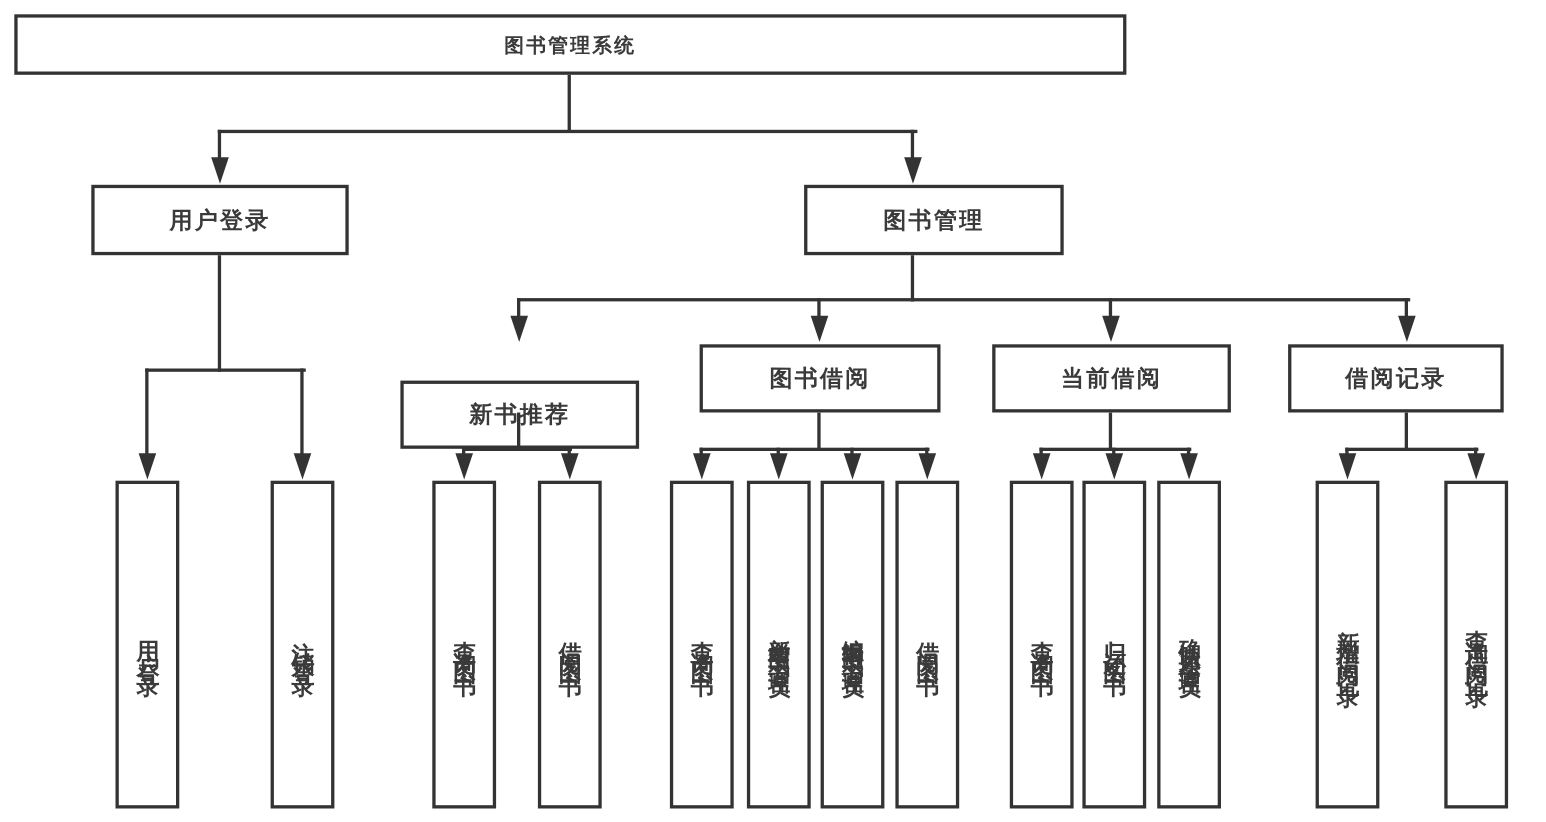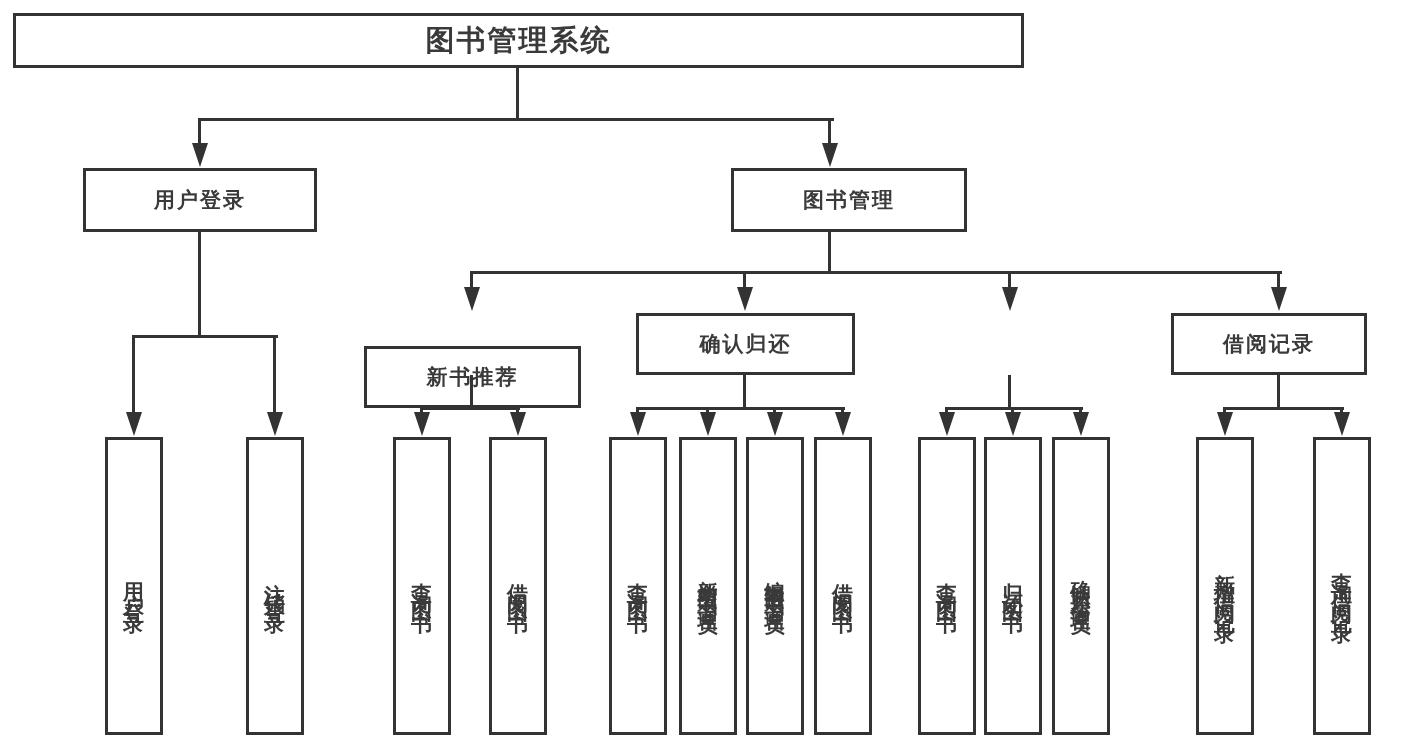--- a/index.html
+++ b/index.html
@@ -18,21 +18,21 @@
     border: 3px solid var(--line, #333333);
     background: #ffffff;
     display: flex;
     align-items: center;
     justify-content: center;
     font-size: 21px;
     font-weight: 600;
     letter-spacing: 2px;
     white-space: nowrap;
   }
-  .hbox.title { font-size: 29px; }
+  .hbox.title { font-size: 18px; }
   .vbox {
     position: absolute;
     box-sizing: border-box;
     border: 3px solid var(--line, #333333);
     background: #ffffff;
     display: flex;
     align-items: center;
     justify-content: center;
     top: 437px;
     width: 58px;
@@ -81,21 +81,24 @@
     <span>用户登录</span>
   </div>
   <div class="hbox" style="left:712px; top:168px; width:236px; height:64px;margin-left:19px;">
     <span>图书管理</span>
   </div>
 
   <div class="hbox" style="left:364px; top:313px; width:217px; height:62px;margin-top:33px;">
     <span>新书推荐</span>
   </div>
   <div class="hbox" style="left:636px; top:313px; width:219px; height:62px;">
-    <span>确认归还</span>
+    <span>图书借阅</span>
+  </div>
+  <div class="hbox" style="left:902px; top:313px; width:217px; height:62px;">
+    <span>当前借阅</span>
   </div>
   <div class="hbox" style="left:1171px; top:313px; width:196px; height:62px;">
     <span>借阅记录</span>
   </div>
 
   <div class="vbox" style="left:105px;">
     <span class="vtext">用户登录</span>
   </div>
   <div class="vbox" style="left:246px;">
     <span class="vtext">注销登录</span>

